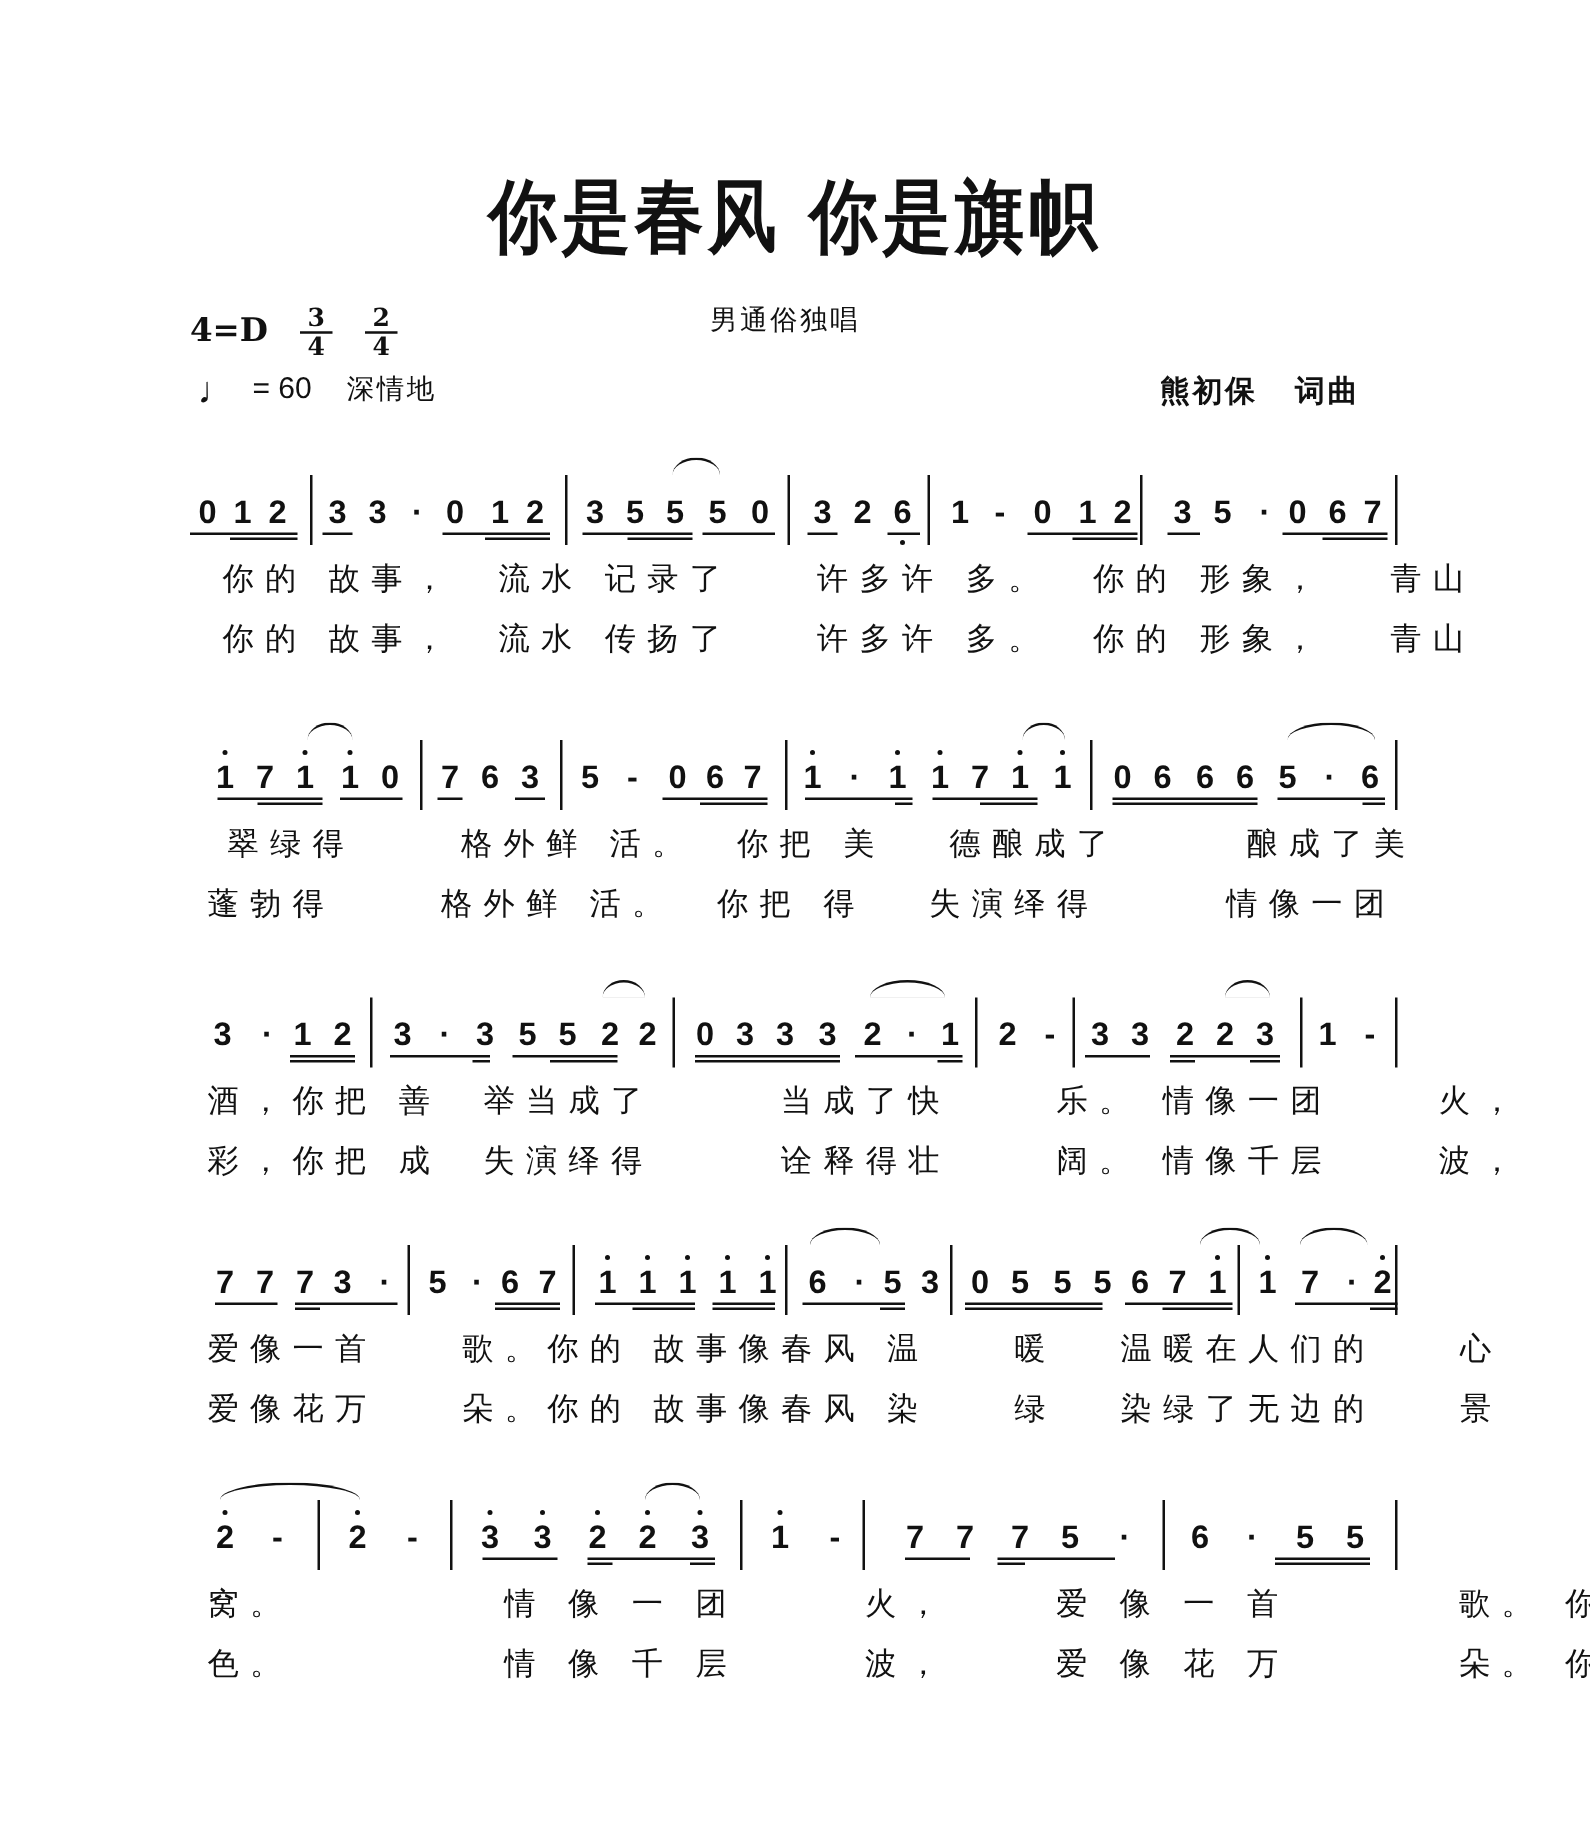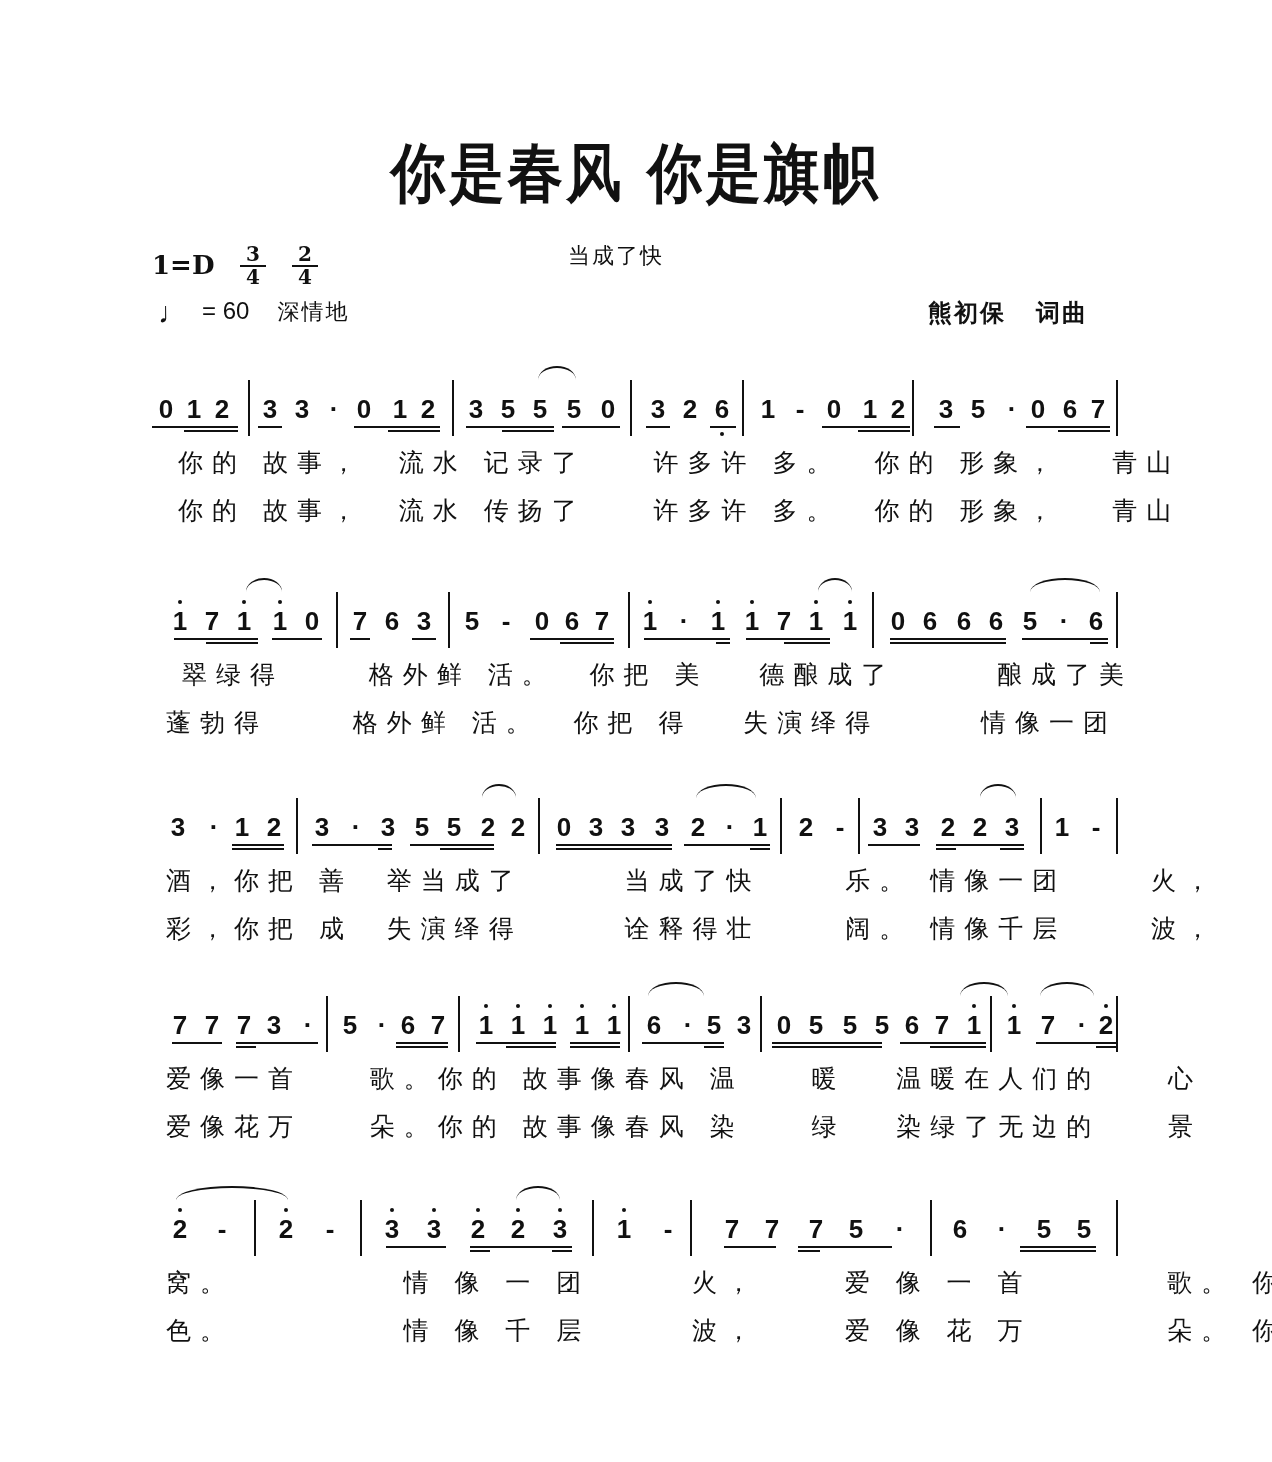--- a/index.html
+++ b/index.html
@@ -22,31 +22,31 @@
   .bar { position: absolute; top: 0; width: 2px; height: 56px; background: #111; }
   .ul { position: absolute; height: 1.5px; background: #111; }
   .slur { position: absolute; border-top: 2px solid #111; border-radius: 50% 50% 0 0 / 100% 100% 0 0; height: 12px; }
   .lyric { position: absolute; font-size: 25px; letter-spacing: 9px; font-family: "DejaVu Sans", sans-serif; white-space: pre; line-height: 30px; }
 </style>
 </head>
 <body>
 
 <div class="title">你是春风 你是旗帜</div>
 
-<div class="key">1=D</div>
+<div class="key">4=D</div>
 <div class="timesig" style="left:240px">
   <div class="num">3</div>
   <div>4</div>
 </div>
 <div class="timesig" style="left:292px">
   <div class="num">2</div>
   <div>4</div>
 </div>
 
-<div class="subtitle">当成了快</div>
+<div class="subtitle">男通俗独唱</div>
 
 <div class="tempo">
   <span class="note-glyph">♩</span><span>= 60</span><span class="mood">深情地</span>
 </div>
 
 <div class="credit">
   <span>熊初保</span><span class="role">词曲</span>
 </div>
 
 <div id="score">

